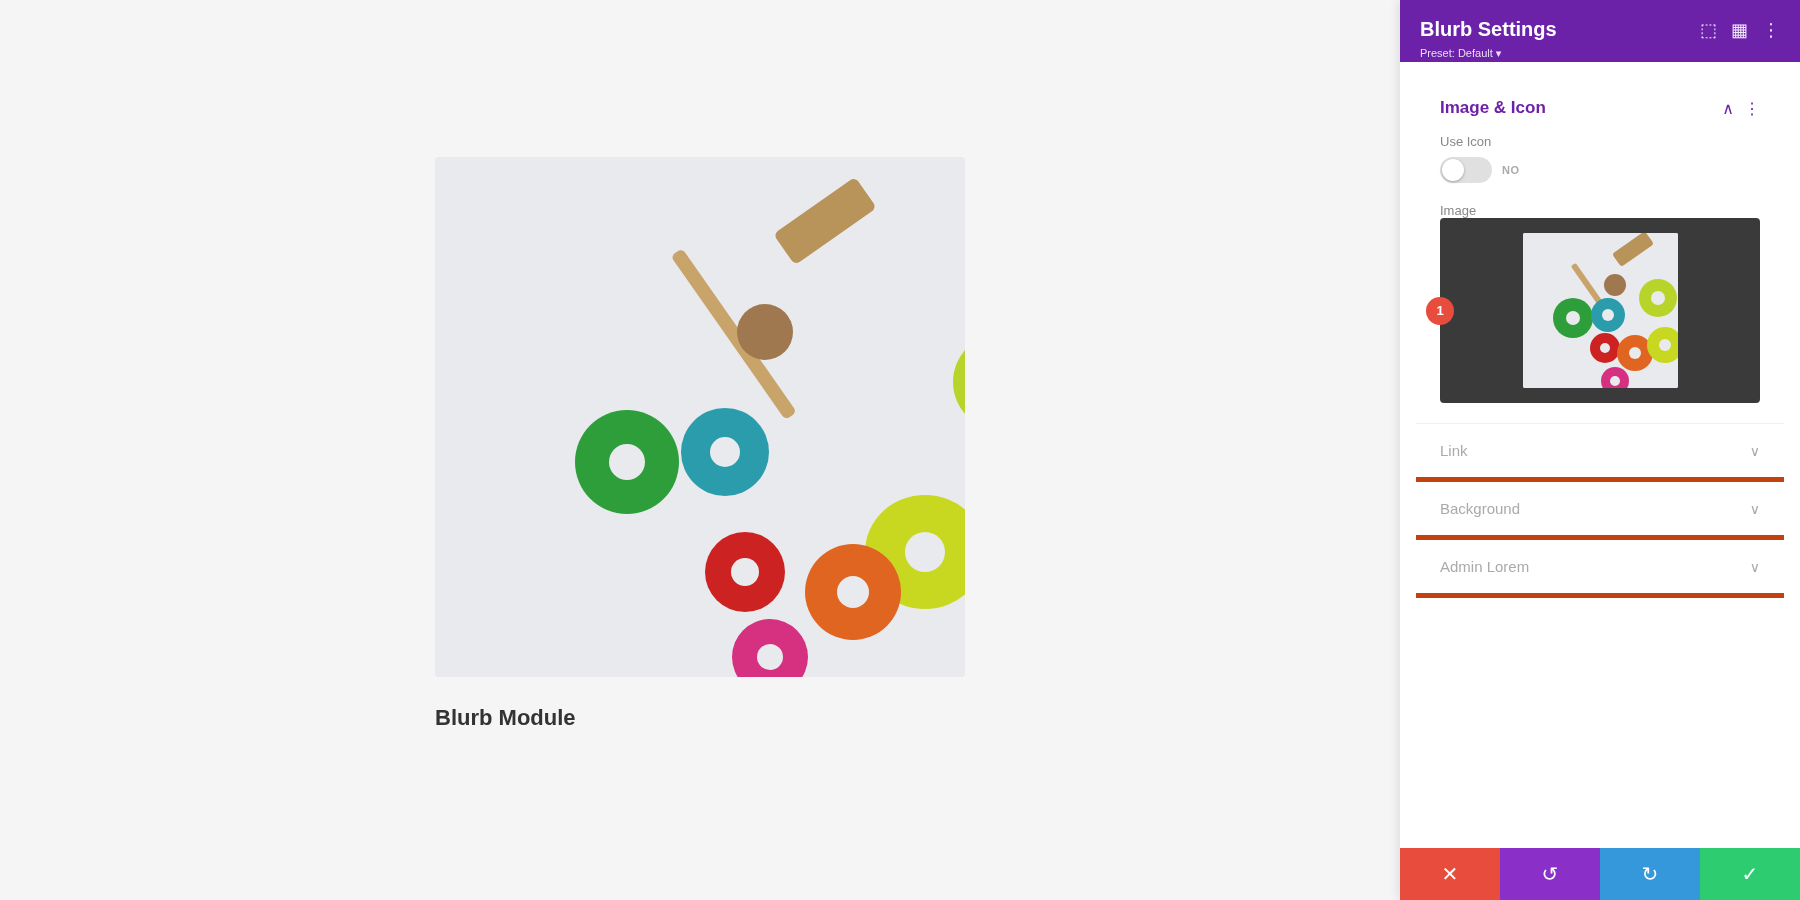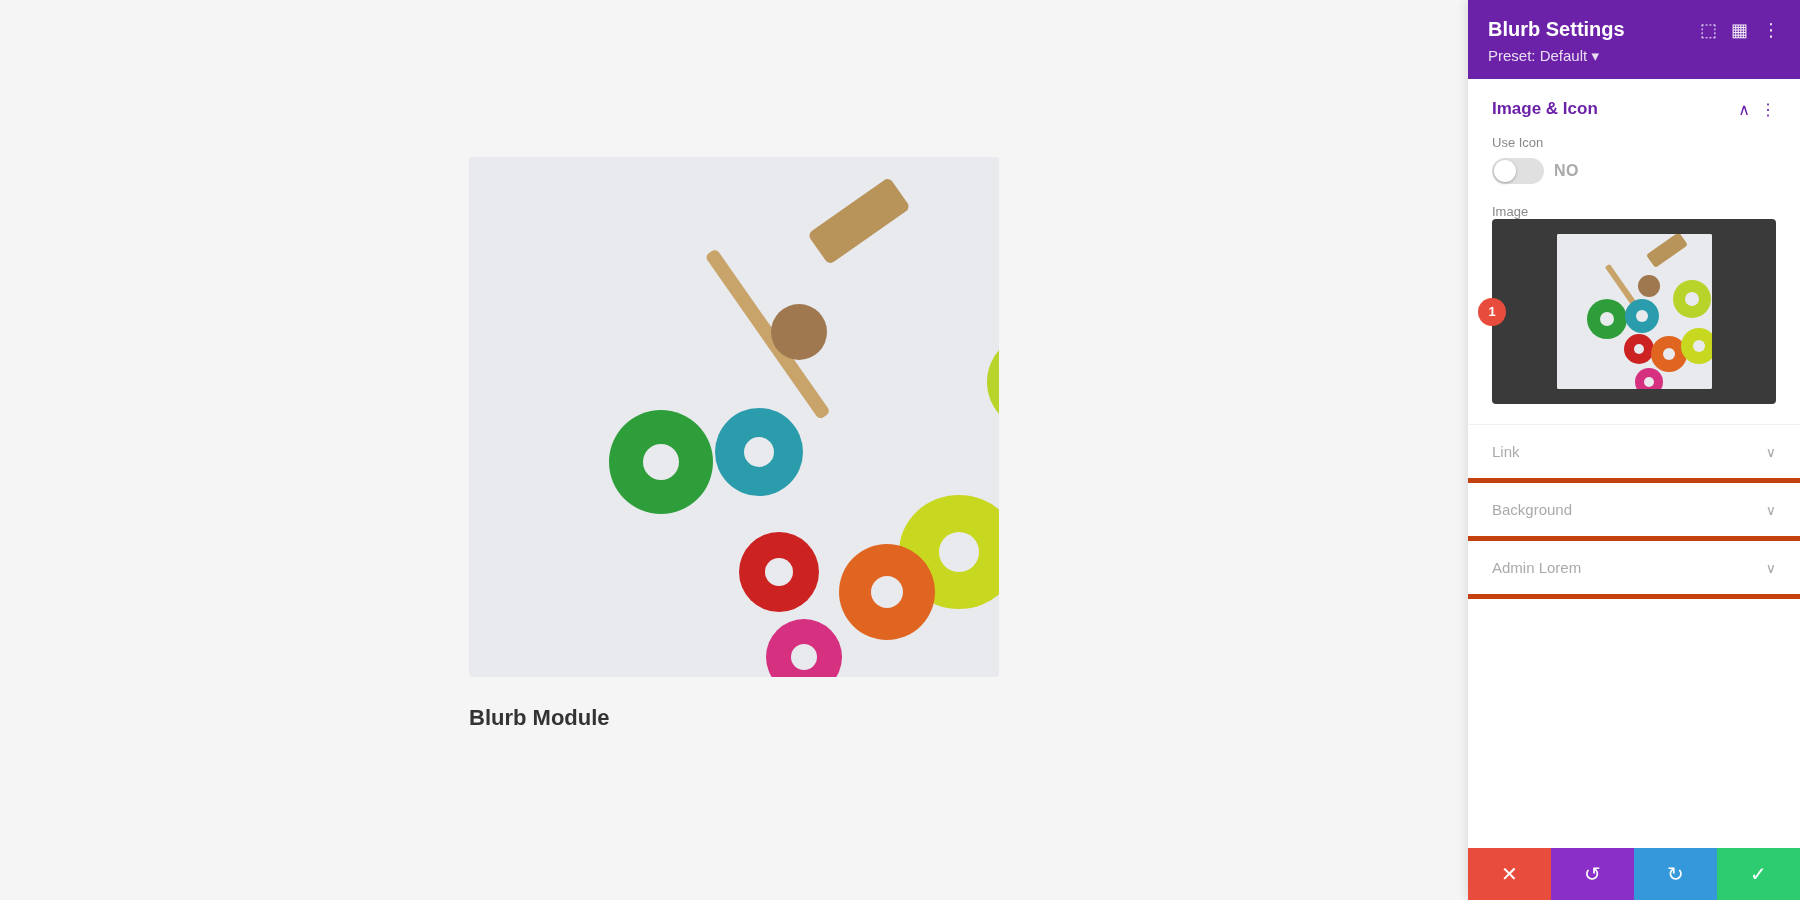--- a/index.html
+++ b/index.html
@@ -45,21 +45,21 @@
     }
 
     .preview-description {
       font-size: 14px;
       color: #666;
       line-height: 1.6;
     }
 
     
     .settings-panel {
-      width: 332px;
+      width: 400px;
       height: 900px;
       background: #fff;
       display: flex;
       flex-direction: column;
       box-shadow: -2px 0 10px rgba(0,0,0,0.1);
       position: relative;
     }
 
     
     .panel-header {
@@ -88,23 +88,23 @@
     }
 
     .header-icon {
       color: #fff;
       font-size: 18px;
       cursor: pointer;
       opacity: 0.9;
     }
 
     .panel-preset {
-      font-size: 15px;
+      font-size: 11px;
       color: rgba(255,255,255,0.85);
-      margin-bottom: 14px;
+      margin-bottom: 2px;
     }
 
     
     .panel-tabs {
       display: flex;
       margin-top: 4px;
     }
 
     .tab {
       padding: 12px 20px;
@@ -119,21 +119,21 @@
     .tab.active {
       color: #fff;
       background: rgba(255,255,255,0.15);
       border-bottom: 3px solid #fff;
     }
 
     
     .panel-body {
       flex: 1;
       overflow-y: auto;
-      padding: 0;
+      padding: 16px;
       border-radius: 9px;
     }
 
     .panel-body::-webkit-scrollbar {
       width: 6px;
     }
     .panel-body::-webkit-scrollbar-thumb {
       background: #ccc;
       border-radius: 3px;
     }
@@ -197,21 +197,21 @@
       height: 22px;
       background: #fff;
       border-radius: 50%;
       position: absolute;
       top: 2px;
       left: 2px;
       box-shadow: 0 1px 3px rgba(0,0,0,0.3);
     }
 
     .toggle-label {
-      font-size: 16px;
+      font-size: 11px;
       font-weight: 700;
       color: #aaa;
       letter-spacing: 0.5px;
     }
 
     
     .image-label {
       font-size: 13px;
       color: #888;
     }

